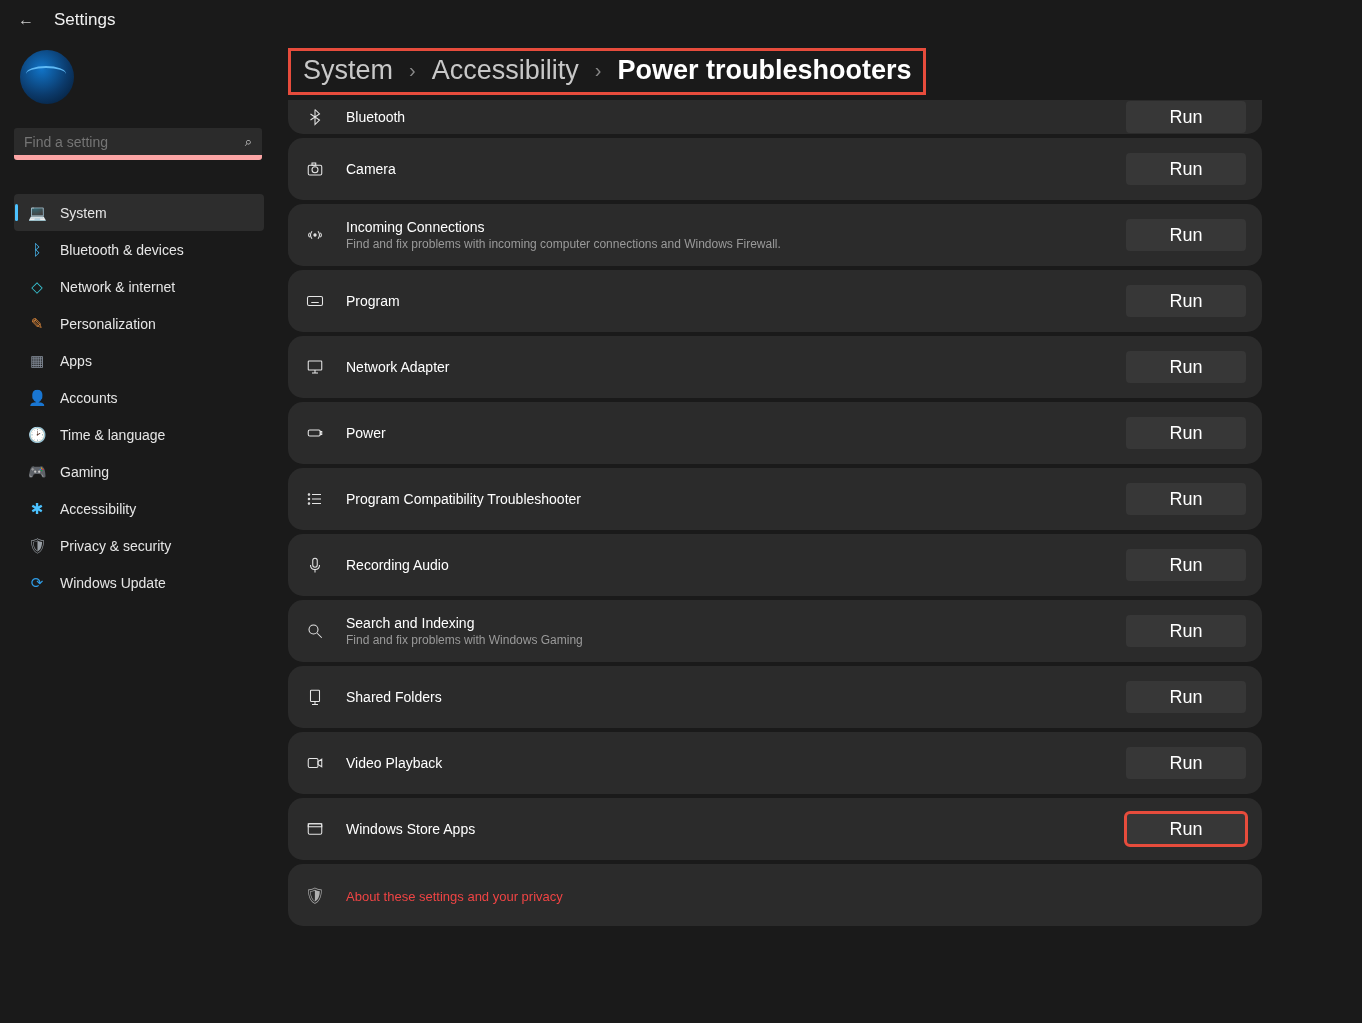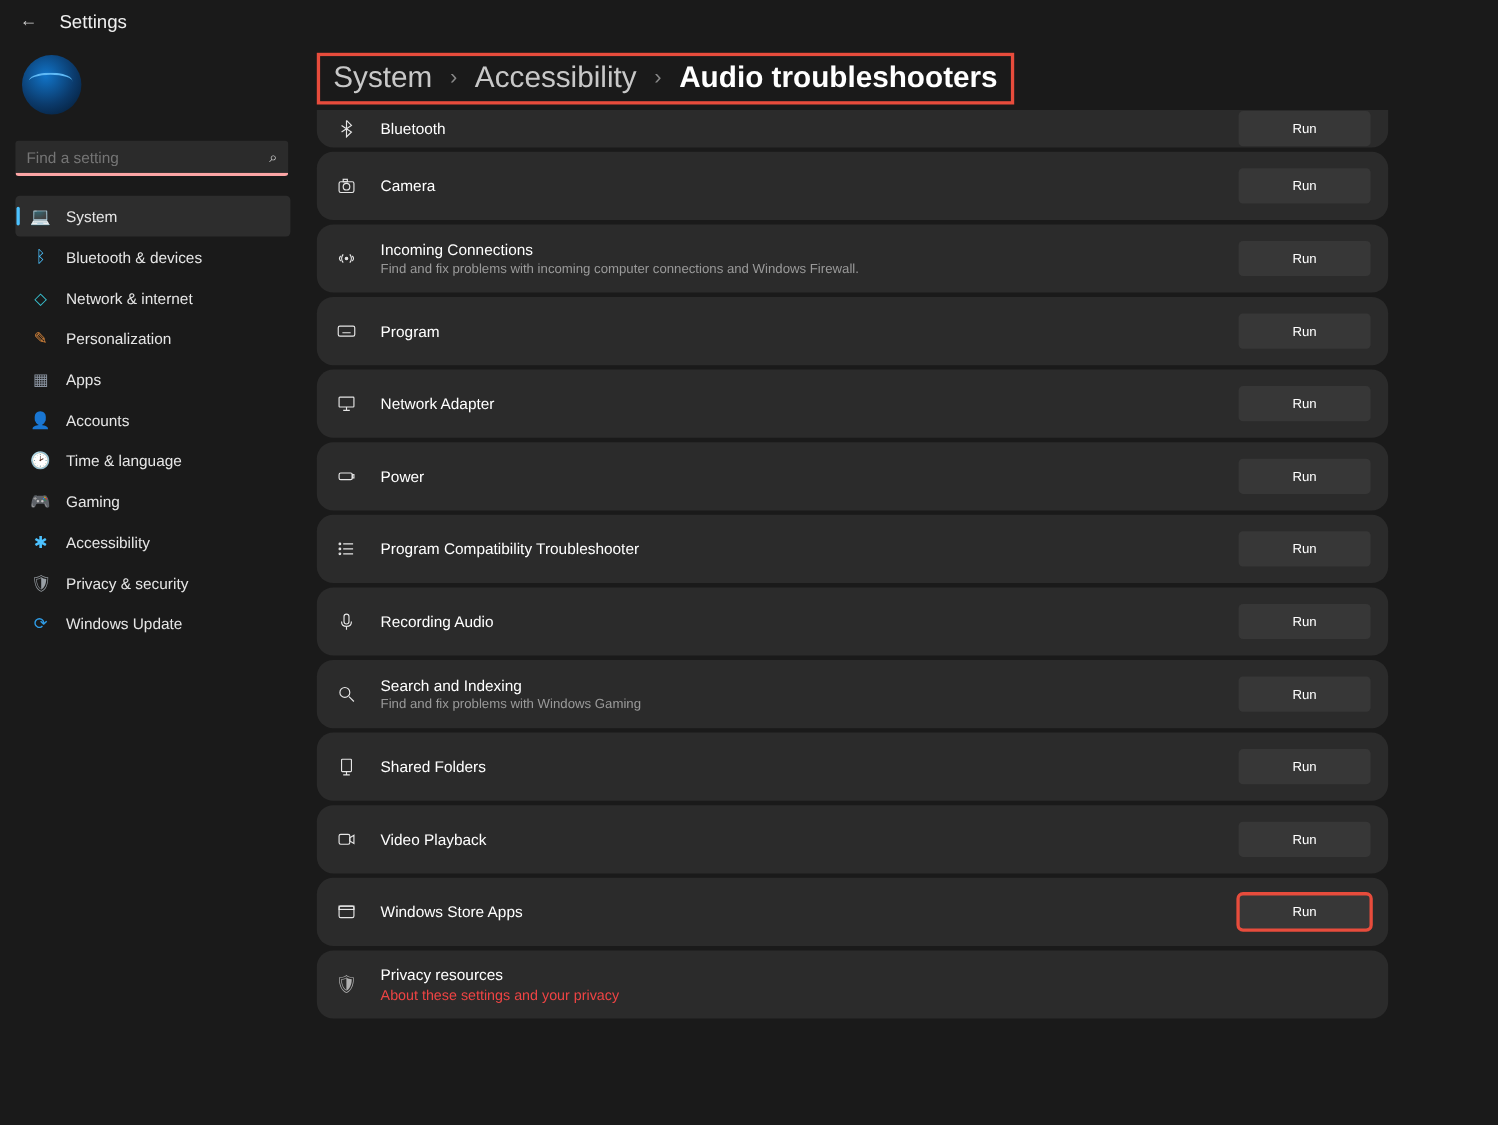--- a/index.html
+++ b/index.html
@@ -30,24 +30,24 @@
   }
   .avatar::before {
     content:""; position:absolute; left:6px; top:16px;
     width:40px; height:14px; border-top:2px solid #5fb9f5;
     border-radius:50%/50%;
   }
   .search-box {
     display:flex; align-items:center;
     width:248px; height:32px;
     background:#2b2b2b;
-    border-bottom:3px solid #fca5a5;
+    border-bottom:5px solid #fca5a5;
     border-radius:3px;
     padding:0 10px;
-    margin-bottom:18px;
+    margin-bottom:34px;
     justify-content:space-between;
   }
   .search-box input {
     background:transparent; border:none; outline:none;
     color:#aaa; font-size:14px; width:200px;
   }
   .search-box .search-icon { color:#ccc; font-size:13px; }
 
   .nav-list { list-style:none; }
   .nav-list li {
@@ -96,21 +96,21 @@
   }
   .ts-icon svg { width:18px; height:18px; stroke:#e6e6e6; fill:none; stroke-width:1.4; }
   .ts-text { flex:1; display:flex; flex-direction:column; justify-content:center; }
   .ts-title { font-size:14px; color:#fff; }
   .ts-desc { font-size:12px; color:#9a9a9a; margin-top:2px; }
   .run-btn {
     background:#373737;
     color:#fff; border:none;
     width:120px; height:32px;
     border-radius:4px;
-    font-size:12px;
+    font-size:18px;
     cursor:pointer;
   }
   .run-btn.highlight { outline:3px solid #e74c3c; outline-offset:-1px; }
   .privacy-link { font-size:13px; color:#ef4444; margin-top:3px; }
   .shield-icon { color:#b0b0b0; }
 </style>
 </head>
 <body>
 
 <div class="titlebar">
@@ -172,21 +172,21 @@
     </ul>
 </div>
 
 <div class="main">
   <div class="breadcrumb-wrapper">
     <div class="breadcrumb">
       <span>System</span>
       <span class="sep">›</span>
       <span>Accessibility</span>
       <span class="sep">›</span>
-      <span class="current">Audio troubleshooters</span>
+      <span class="current">Power troubleshooters</span>
     </div>
   </div>
 
   <div class="ts-list" id="ts-list">
       <div class="ts-card first-cut">
         <span class="ts-icon">
           <svg viewBox="0 0 24 24">
             <path d="M12 2 L12 22 L18 16 L6 8 M6 16 L18 8 L12 2"></path>
           </svg>
         </span>
@@ -338,18 +338,17 @@
           </svg>
         </span>
         <div class="ts-text">
           <div class="ts-title">Windows Store Apps</div>
         </div>
         <button class="run-btn highlight">Run</button>
       </div>
       <div class="ts-card">
         <span class="ts-icon shield-icon">🛡</span>
         <div class="ts-text">
-          <div class="ts-title">Privacy resources</div>
           <div class="privacy-link">About these settings and your privacy</div>
         </div>
       </div>
     </div>
 </div>
 
 </body></html>

